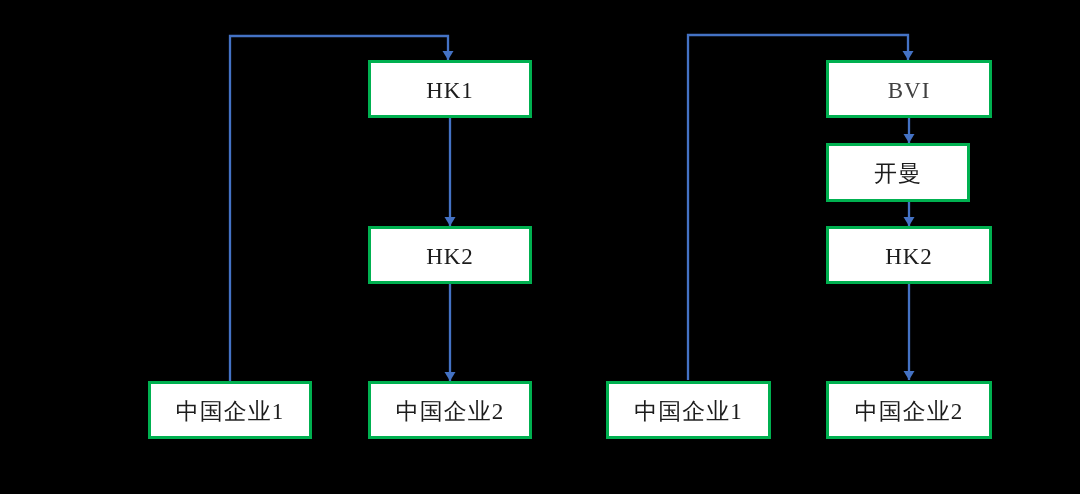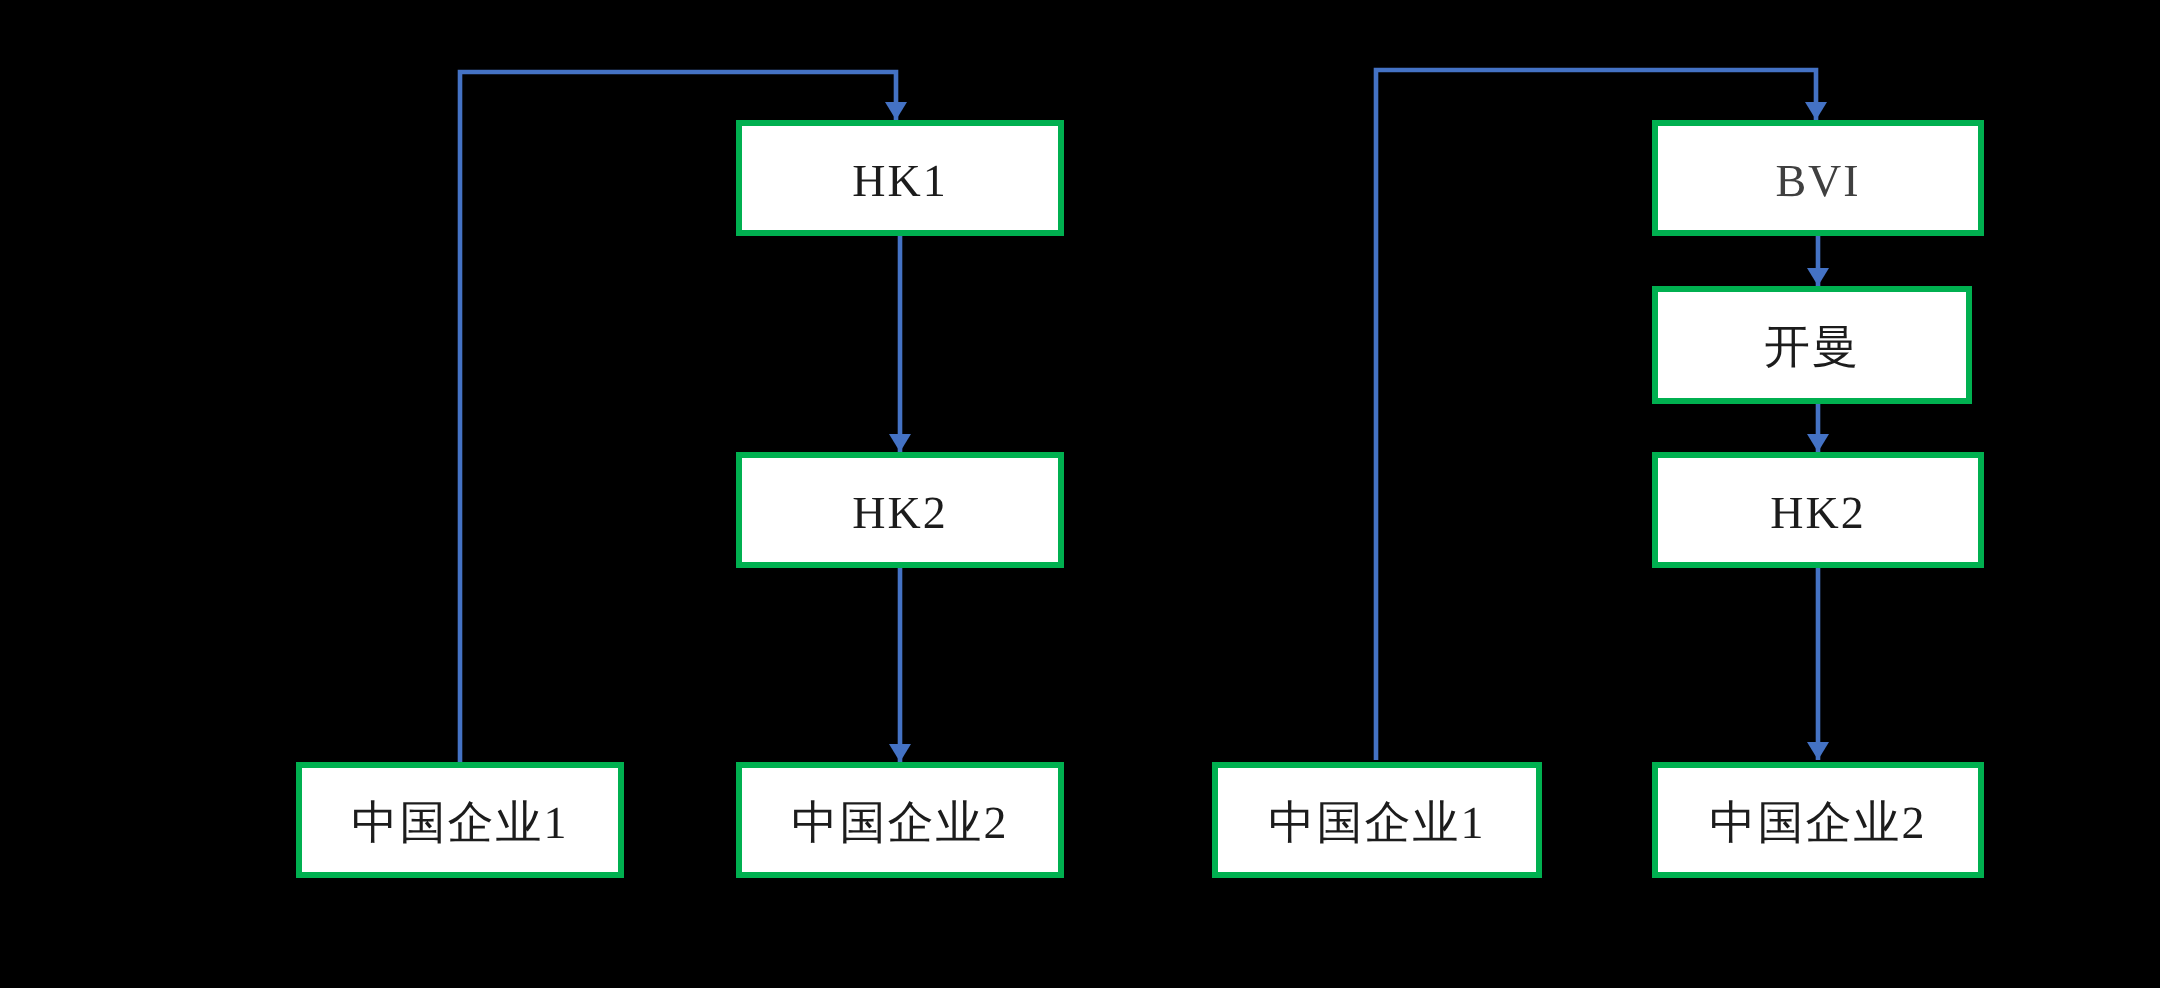--- a/index.html
+++ b/index.html
@@ -70,21 +70,21 @@
       </div>
       <div class="node" style="left: 148px; top: 381px; width: 164px; height: 58px; border-color: rgb(0, 176, 80); background: rgb(255, 255, 255);">
         <span class="label" style="color: rgb(28, 28, 28);">中国企业1</span>
       </div>
       <div class="node" style="left: 368px; top: 381px; width: 164px; height: 58px; border-color: rgb(0, 176, 80); background: rgb(255, 255, 255);">
         <span class="label" style="color: rgb(28, 28, 28);">中国企业2</span>
       </div>
       <div class="node" style="left: 826px; top: 60px; width: 166px; height: 58px; border-color: rgb(0, 176, 80); background: rgb(255, 255, 255);">
         <span class="label" style="color: #404040;">BVI</span>
       </div>
-      <div class="node" style="left: 826px; top: 143px; width: 160px; height: 59px; border-color: rgb(0, 176, 80); background: rgb(255, 255, 255);">
+      <div class="node" style="left: 826px; top: 143px; width: 144px; height: 59px; border-color: rgb(0, 176, 80); background: rgb(255, 255, 255);">
         <span class="label" style="color: rgb(28, 28, 28);">开曼</span>
       </div>
       <div class="node" style="left: 826px; top: 226px; width: 166px; height: 58px; border-color: rgb(0, 176, 80); background: rgb(255, 255, 255);">
         <span class="label" style="color: rgb(28, 28, 28);">HK2</span>
       </div>
       <div class="node" style="left: 606px; top: 381px; width: 165px; height: 58px; border-color: rgb(0, 176, 80); background: rgb(255, 255, 255);">
         <span class="label" style="color: rgb(28, 28, 28);">中国企业1</span>
       </div>
       <div class="node" style="left: 826px; top: 381px; width: 166px; height: 58px; border-color: rgb(0, 176, 80); background: rgb(255, 255, 255);">
         <span class="label" style="color: rgb(28, 28, 28);">中国企业2</span>

